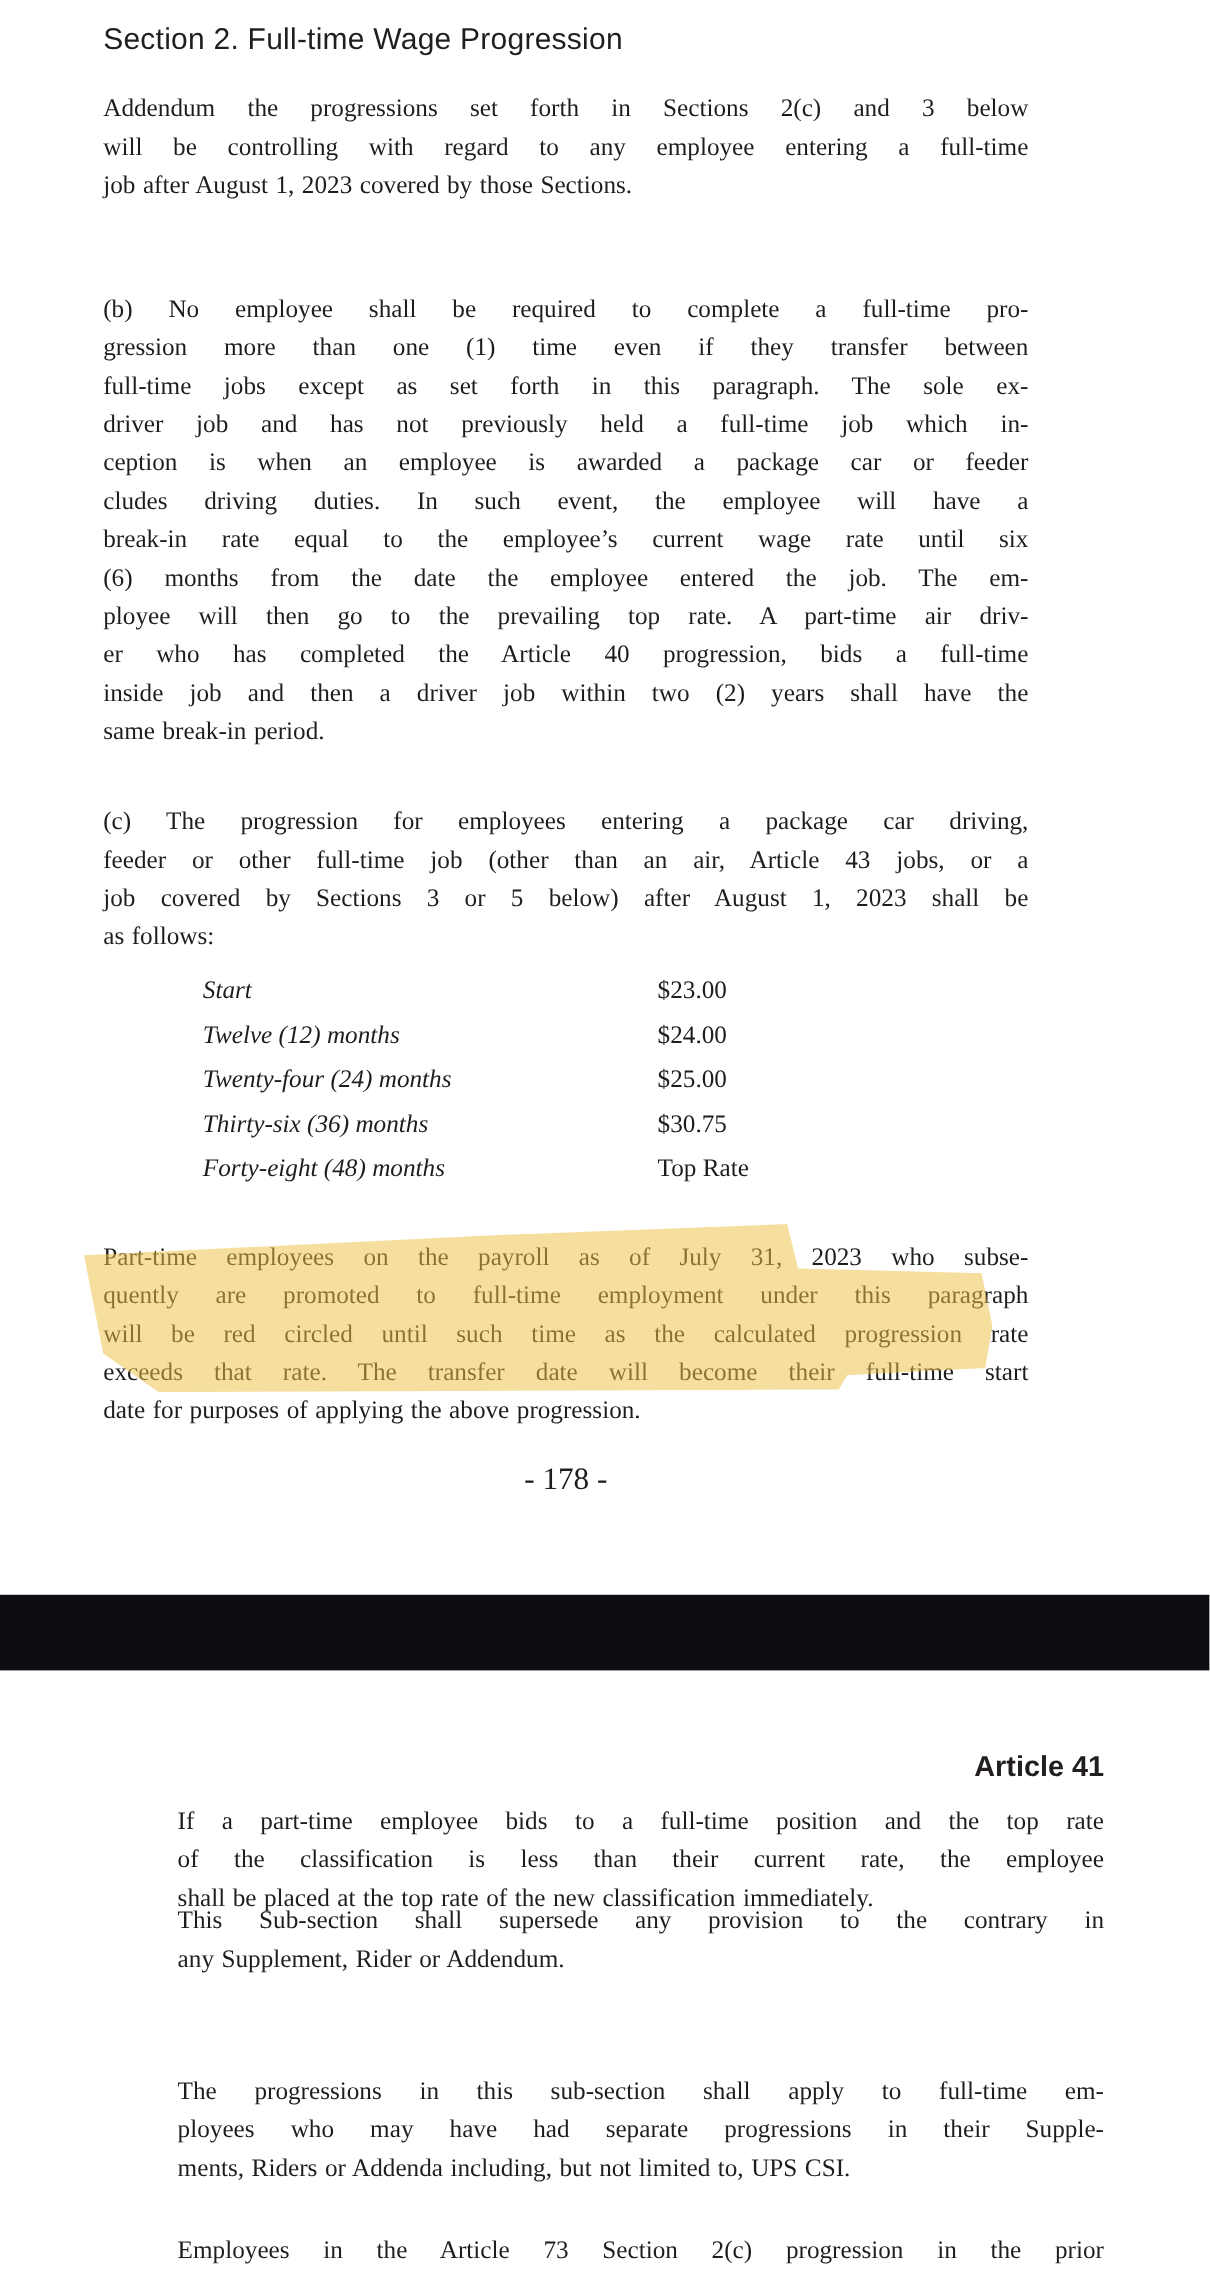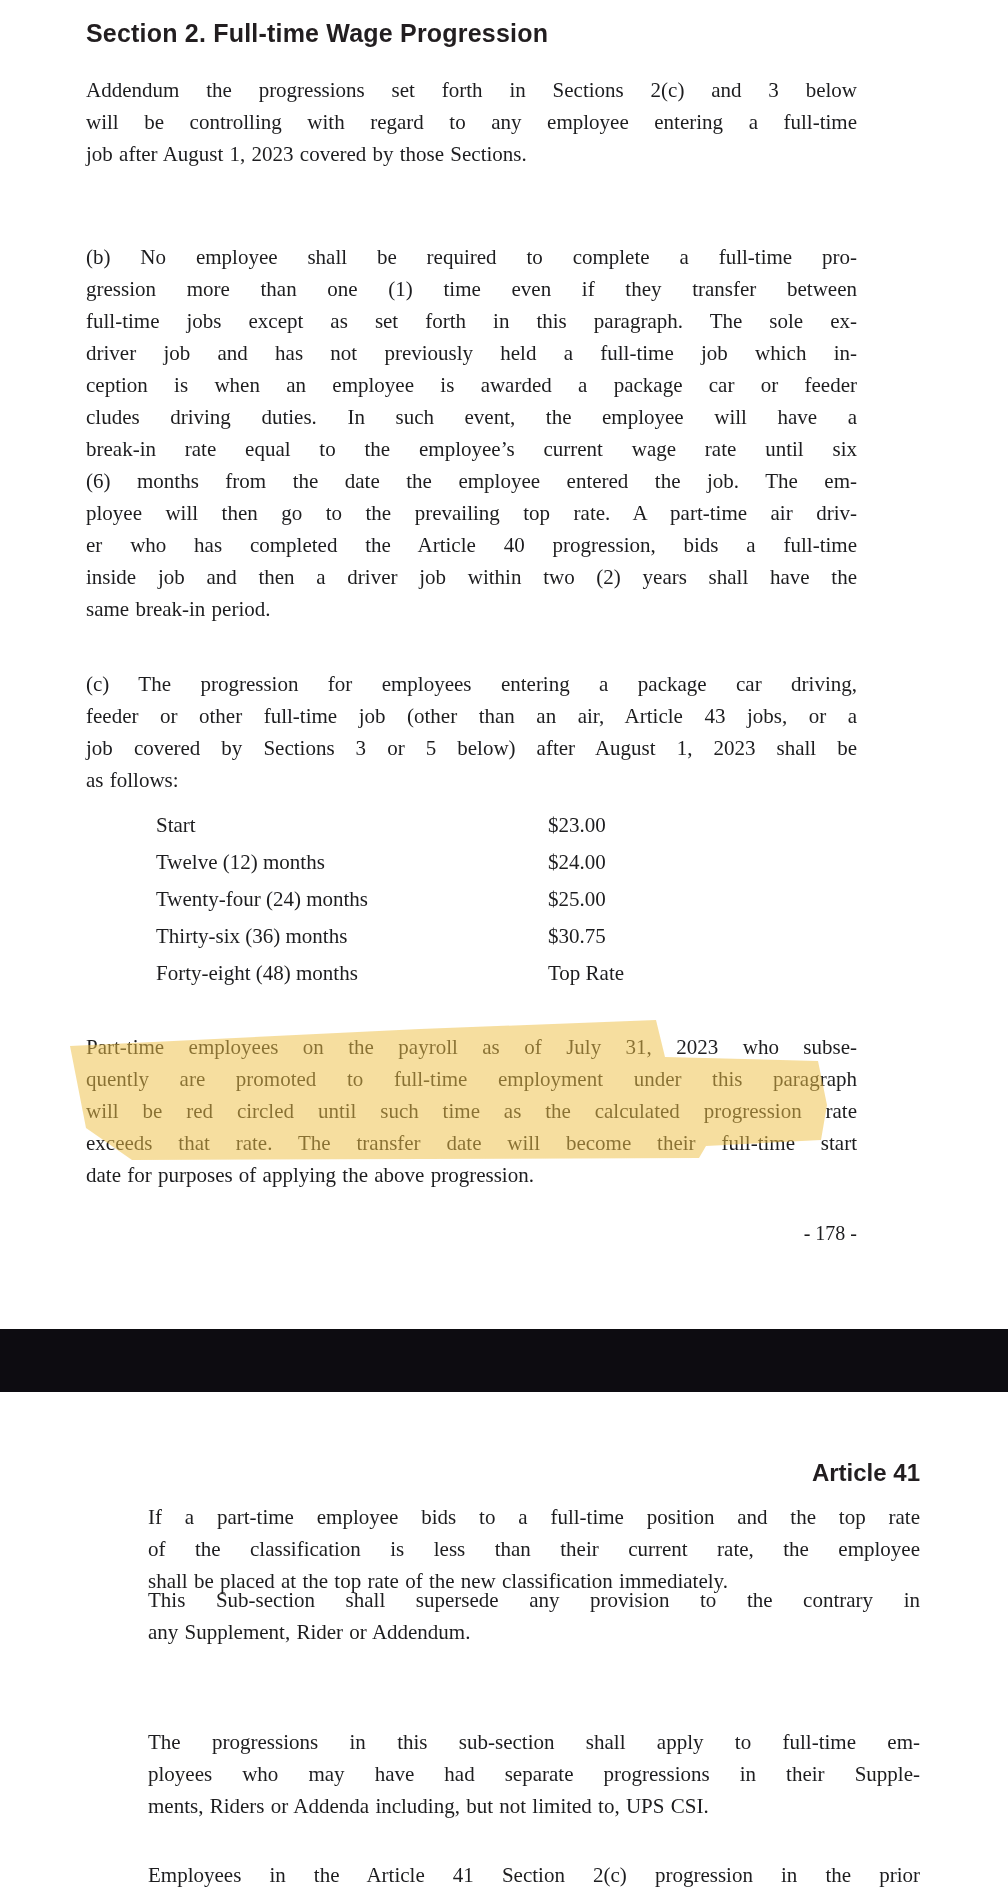--- a/index.html
+++ b/index.html
@@ -11,46 +11,46 @@
     font-family: "Liberation Serif", serif;
     color: #1d1d1f;
     -webkit-font-smoothing: antialiased;
   }
   .abs { position: absolute; }
 
   
   .doc-heading {
     left: 86px; top: 18px; width: 780px;
     font-family: "Liberation Sans", sans-serif;
-    font-weight: bold; font-size: 25px; line-height: 30px;
+    font-weight: normal; font-size: 25px; line-height: 30px;
     color: #221e20; letter-spacing: 0.2px;
   }
   .para {
     left: 86px; width: 771px;
     font-size: 21px; line-height: 32px;
     word-spacing: 1px;
   }
   .para .ln { text-align: justify; text-align-last: justify; }
   .para .ln.last { text-align-last: left; }
 
   .para-a { top: 74px; }
   .para-b { top: 241px; }
   .para-c { top: 668px; }
   .para-hl { top: 1031px; }
 
   
   .wage-table { left: 86px; top: 813px; width: 771px; font-size: 21px; }
   .wage-row { position: relative; height: 37px; }
-  .wage-label { position: absolute; left: 70px; top: 0; white-space: nowrap; }
+  .wage-label { position: absolute; left: 83px; top: 0; white-space: nowrap; font-style: italic; }
   .wage-value { position: absolute; left: 462px; top: 0; white-space: nowrap; }
 
   
   .page-number {
     left: 86px; top: 1218px; width: 771px;
-    text-align: right; font-size: 20px; line-height: 30px;
+    text-align: center; font-size: 26px; line-height: 30px;
   }
 
   
   .black-bar {
     left: 0; top: 1329px; width: 1008px; height: 63px;
     background: #0d0c11;
   }
 
   
   .article-heading {
@@ -163,14 +163,14 @@
     <div class="ln last">any Supplement, Rider or Addendum.</div>
   </div>
 
 <div class="abs bpara bpara-3">
     <div class="ln">The progressions in this sub-section shall apply to full-time em-</div>
     <div class="ln">ployees who may have had separate progressions in their Supple-</div>
     <div class="ln last">ments, Riders or Addenda including, but not limited to, UPS CSI.</div>
   </div>
 
 <div class="abs bpara bpara-4">
-    <div class="ln">Employees in the Article 41 Section 2(c) progression in the prior</div>
+    <div class="ln">Employees in the Article 73 Section 2(c) progression in the prior</div>
   </div>
 
 </body></html>

